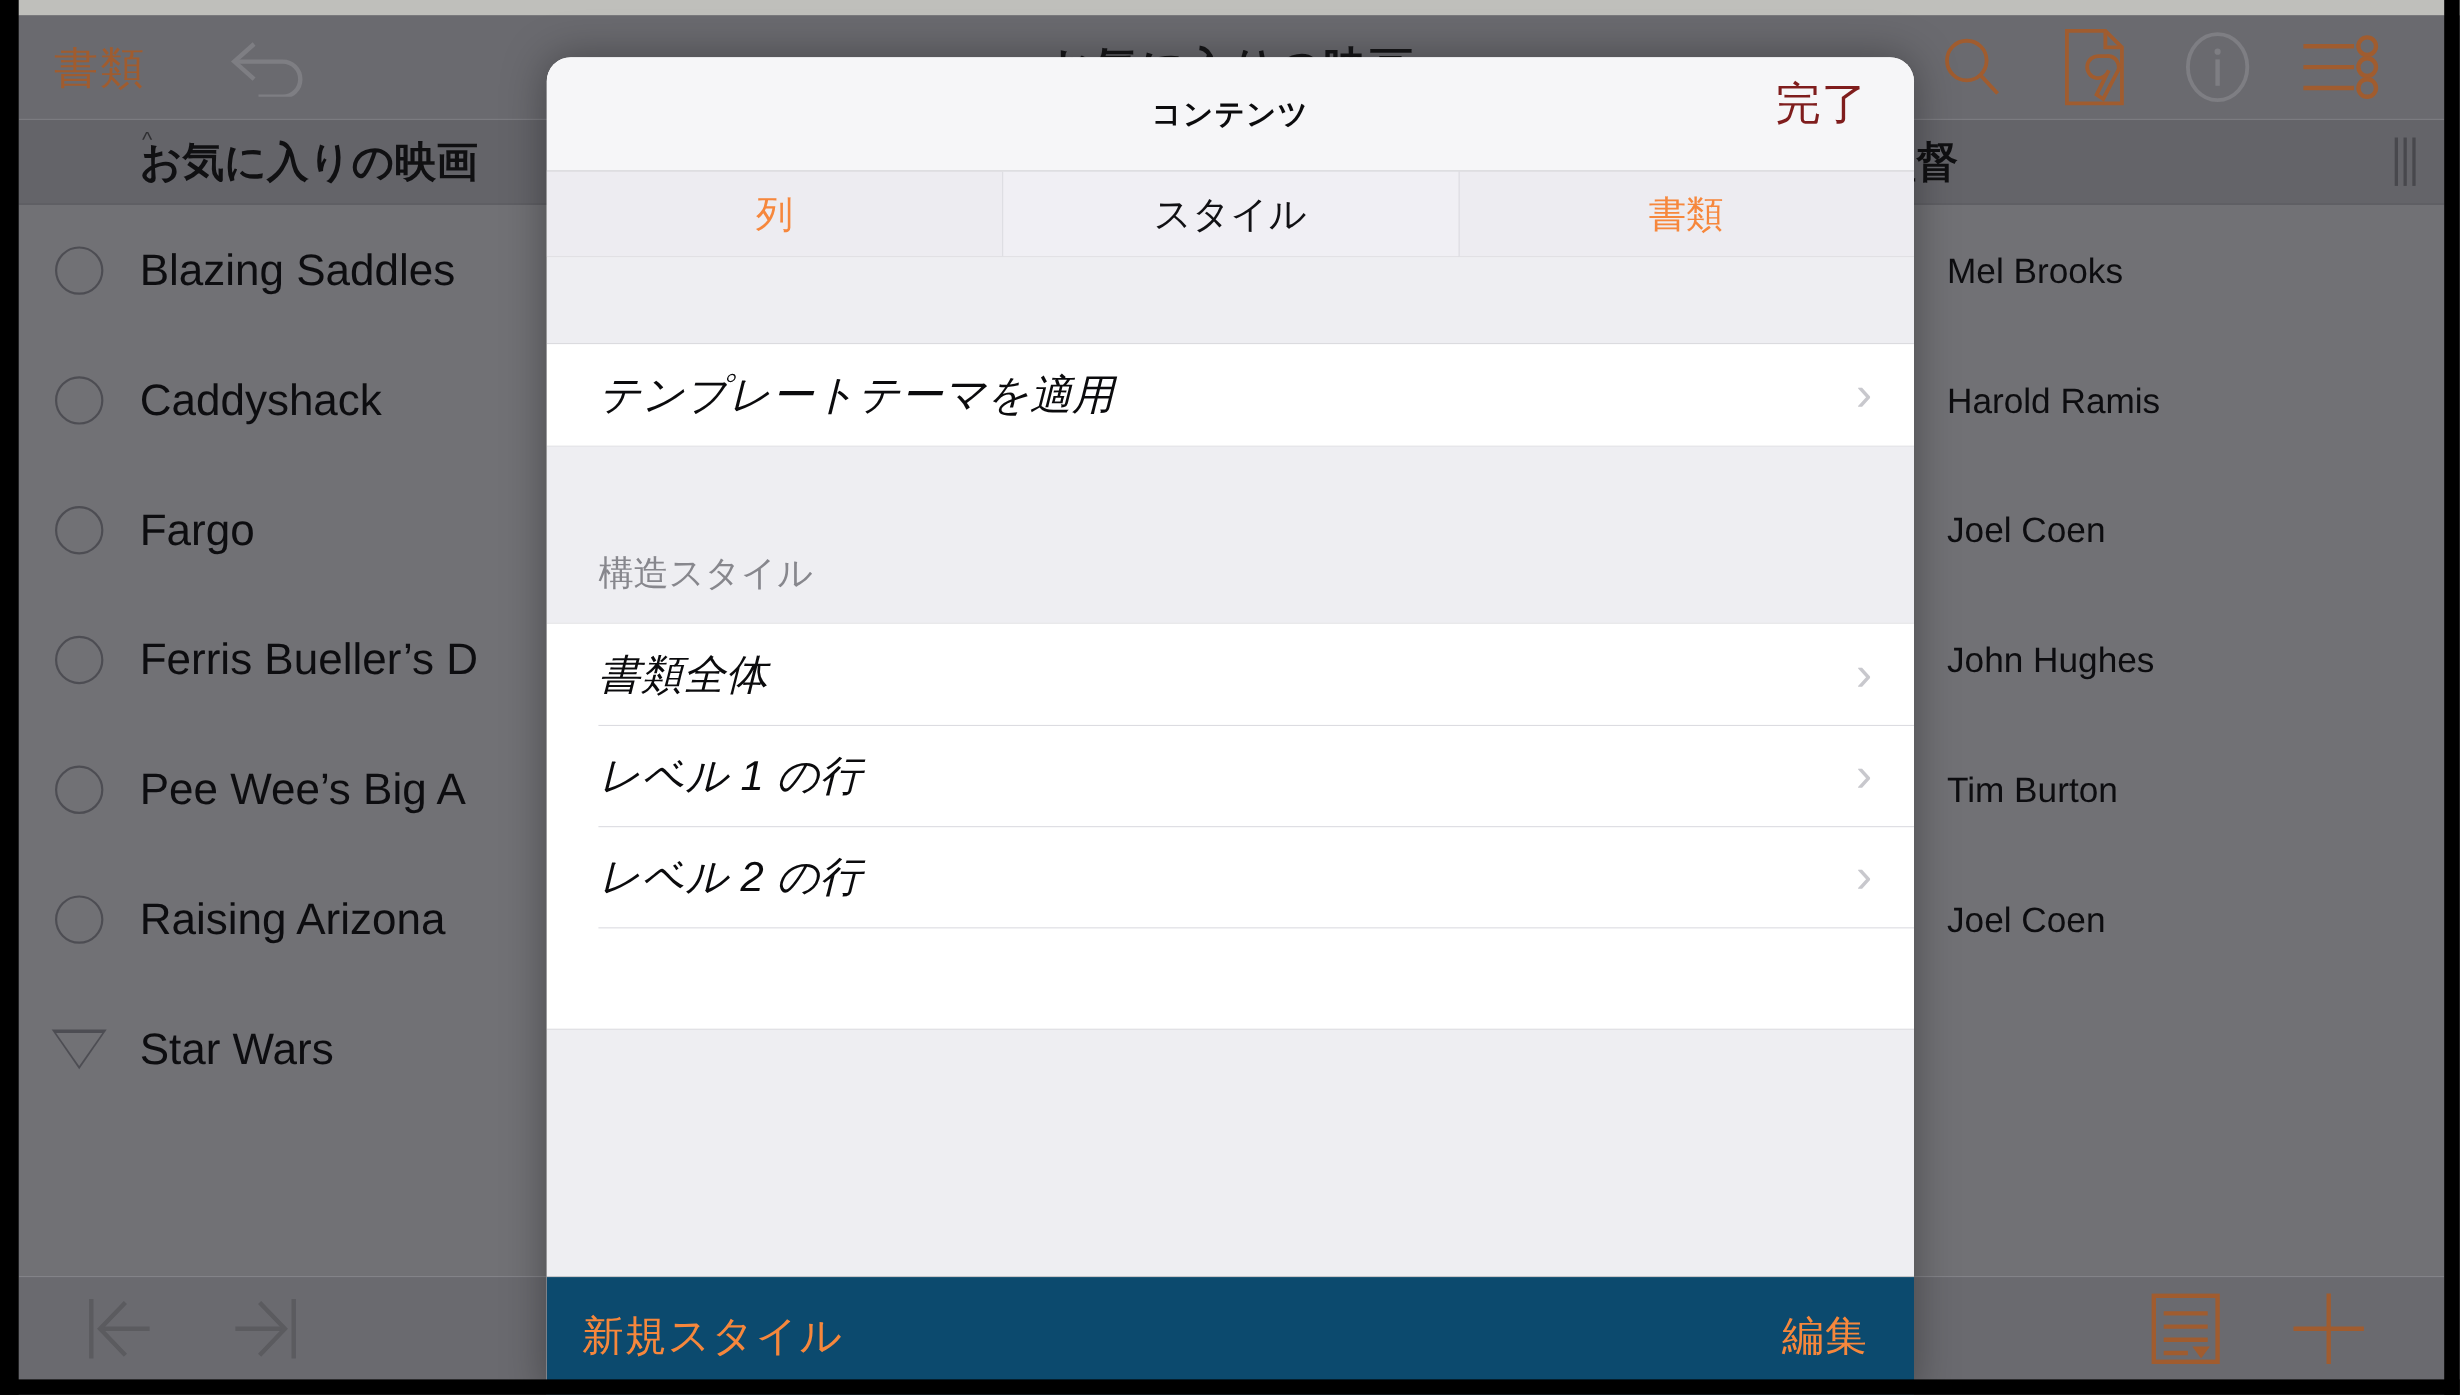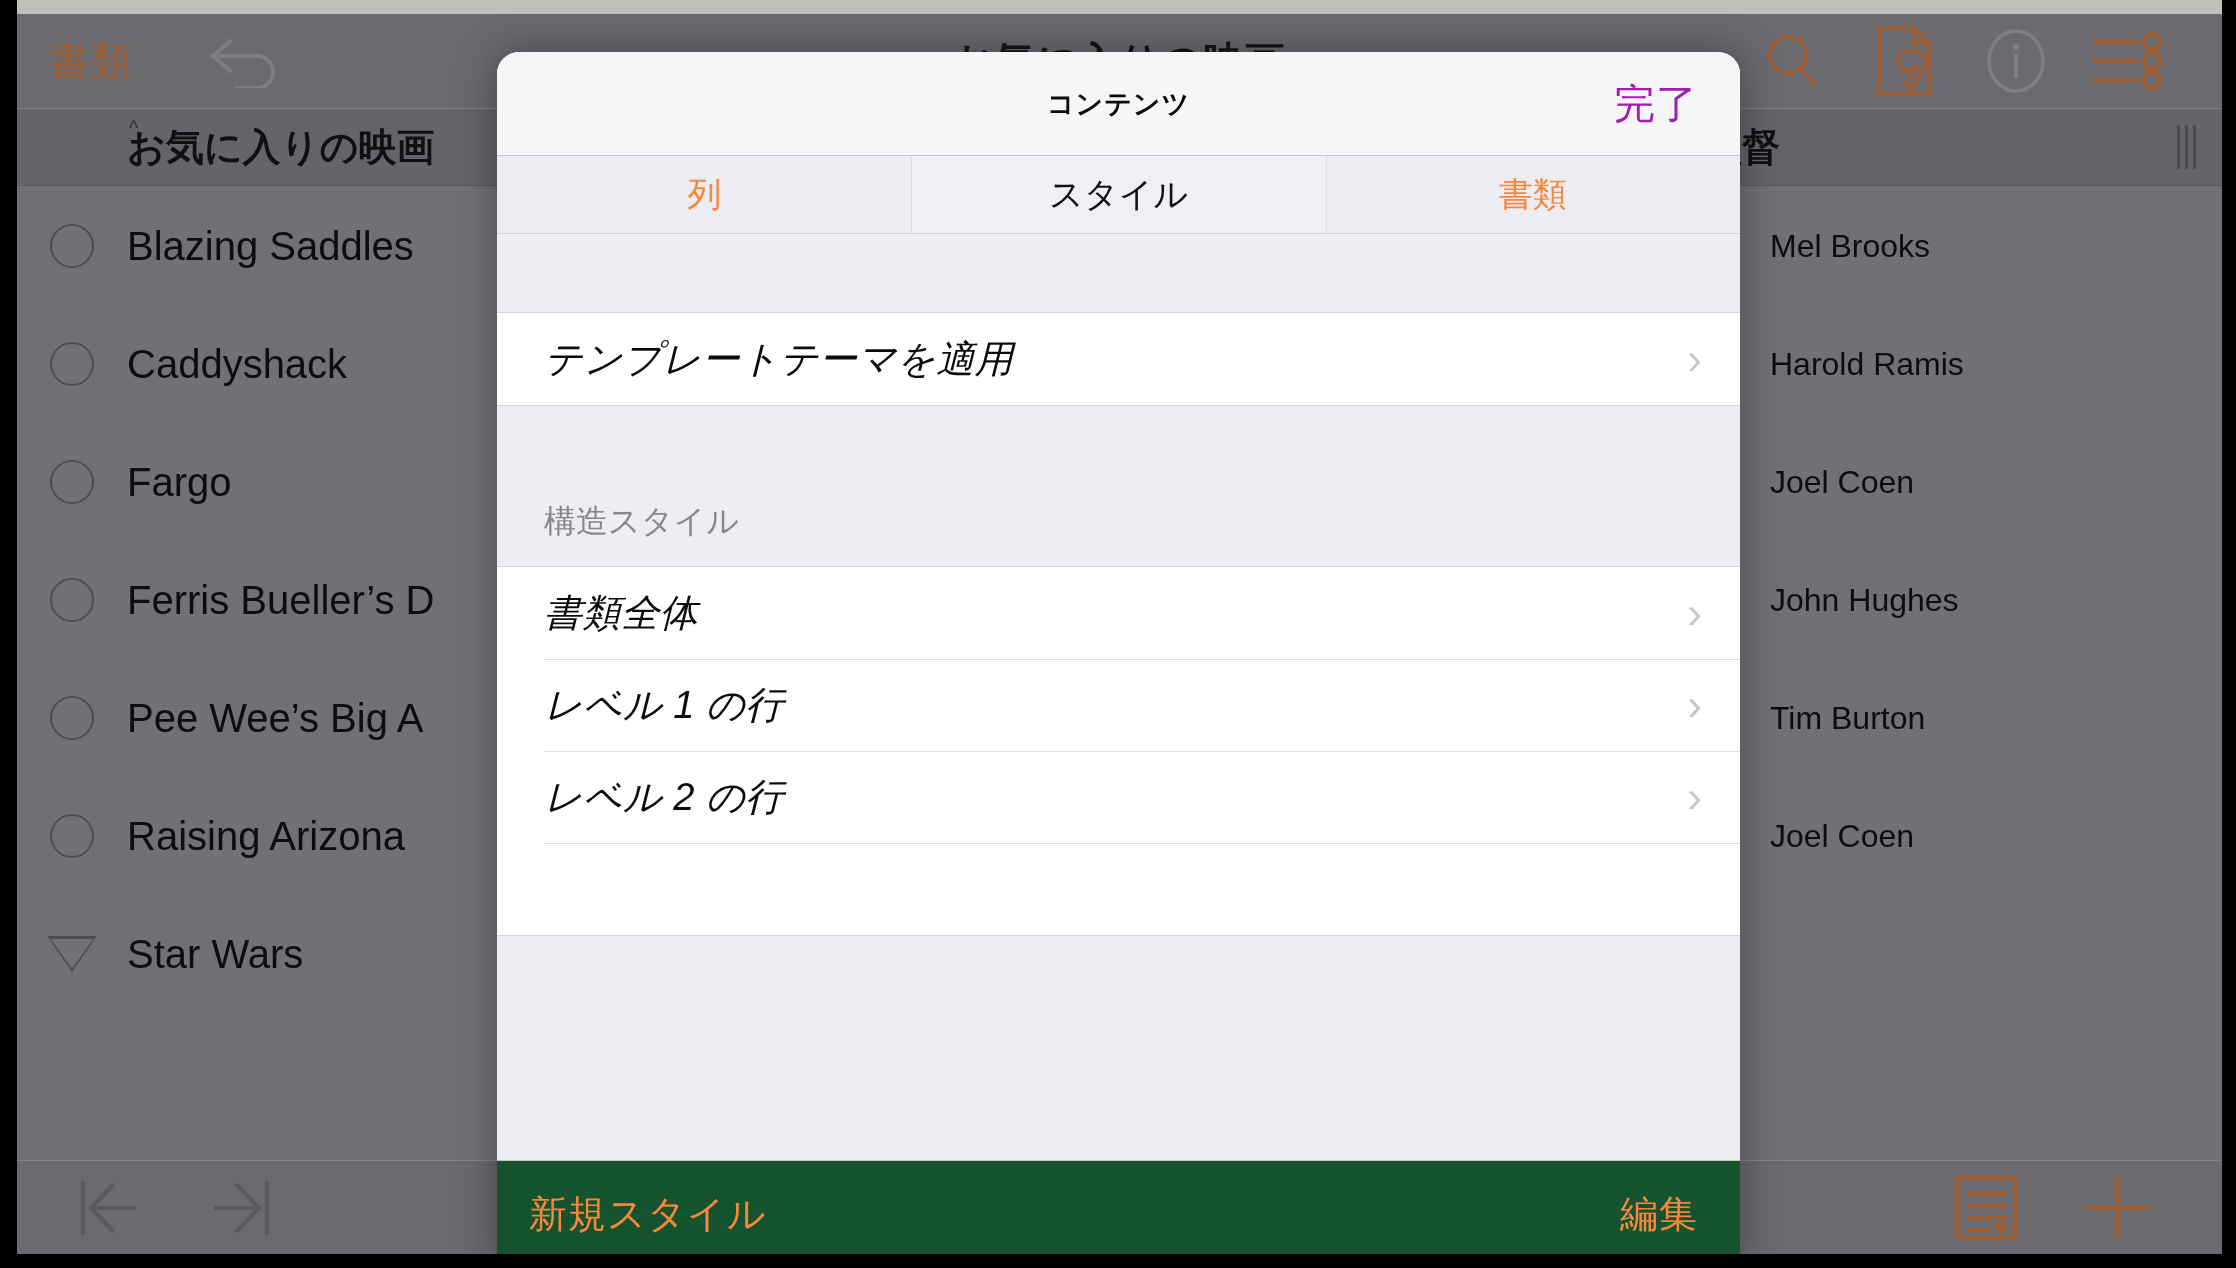--- a/index.html
+++ b/index.html
@@ -68,22 +68,22 @@
   .bb-right { margin-left:auto; display:flex; margin-right:40px; }
 
   
   .modal { position:absolute; left:497px; top:52px; width:1243px; bottom:0;
            background:#fff; border-radius:22px 22px 0 0; overflow:hidden;
            box-shadow:0 0 40px rgba(0,0,0,.35); display:flex; flex-direction:column; }
   .m-header { height:104px; background:#f6f6f8; position:relative; flex:none;
               border-bottom:1px solid #c6c6c9; }
   .m-title { position:absolute; inset:0; display:flex; align-items:center; justify-content:center;
              font-size:27px; font-weight:bold; color:#0b0b0d; letter-spacing:1px; }
-  .m-done { position:absolute; right:42px; top:10px; height:85px; display:flex; align-items:center;
-            font-size:41px; color:#a21caf; letter-spacing:1px; }
+  .m-done { position:absolute; right:42px; top:0; height:85px; display:flex; align-items:center;
+            font-size:41px; color:#7f1d1d; letter-spacing:1px; }
 
   .seg { height:78px; display:flex; flex:none; background:#eeeef2;
          border-bottom:1px solid #d3d3d8; }
   .seg-item { flex:1; display:flex; align-items:center; justify-content:center;
               font-size:34px; color:#f6873c; position:relative; background:#edecf1; }
   .seg-item.active { color:#111114; background:#f0eff4; }
   .seg-item + .seg-item::before { content:""; position:absolute; left:0; top:0; bottom:0;
               width:1px; background:#dcdce1; }
 
   .m-body { flex:1; overflow:hidden; background:#eeeef2; }
@@ -91,21 +91,21 @@
   .grp-gap.tall { height:160px; position:relative; }
   .grp-label { position:absolute; left:47px; bottom:22px; font-size:32px; color:#87878d; }
   .cellbox { background:#fff; border-top:1px solid #d3d3d8; border-bottom:1px solid #d3d3d8; }
   .mcell { height:92px; display:flex; align-items:center; padding-left:47px; padding-right:38px;
            position:relative; background:#fff; }
   .mcell + .mcell::before { content:""; position:absolute; left:47px; right:0; top:0; height:1px;
            background:#dcdce1; }
   .mcell-label { font-size:38px; color:#0b0b0d; letter-spacing:0.5px;font-style:italic; }
   .chev { margin-left:auto; color:#c8c8cd; font-size:44px; line-height:1; font-weight:300; }
 
-  .m-footer { height:108px; flex:none; background:#14532d; border-top:1px solid #c6c6c9;
+  .m-footer { height:108px; flex:none; background:#0c4a6e; border-top:1px solid #c6c6c9;
               display:flex; align-items:center;justify-content:space-between; }
   .f-new { margin-left:32px; font-size:38px; color:#f6873c; letter-spacing:1px; }
   .f-edit { margin-left:auto; margin-right:42px; font-size:38px; color:#f6873c; letter-spacing:1px; }
 
   svg { display:block; }
 </style>
 </head>
 <body>
 
 <div id="app">

